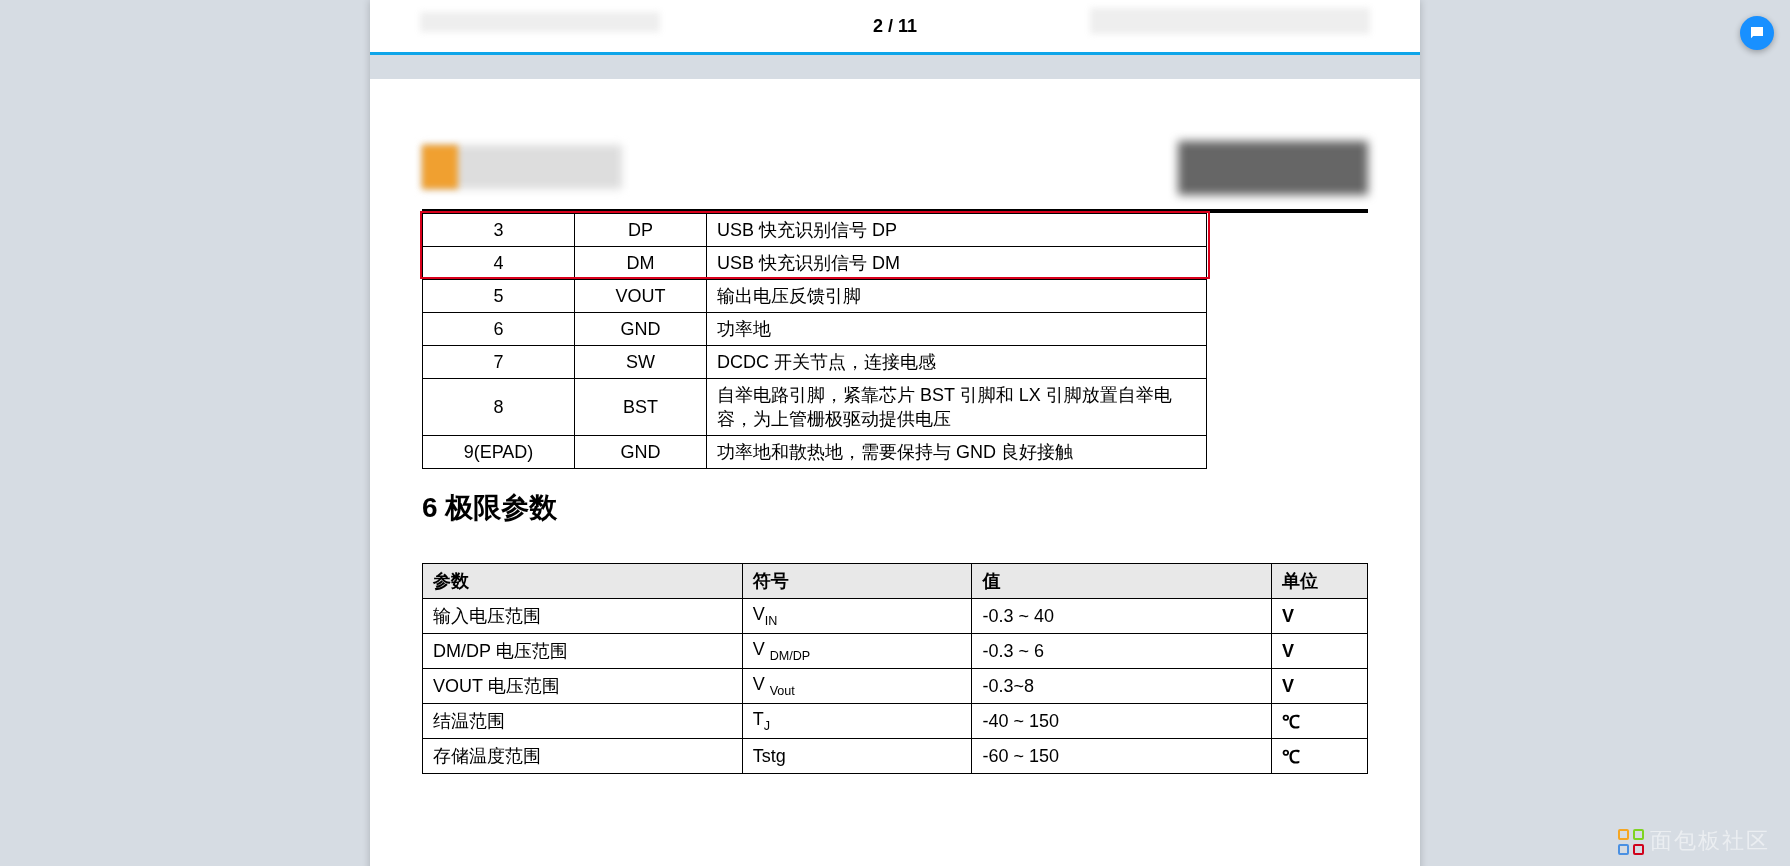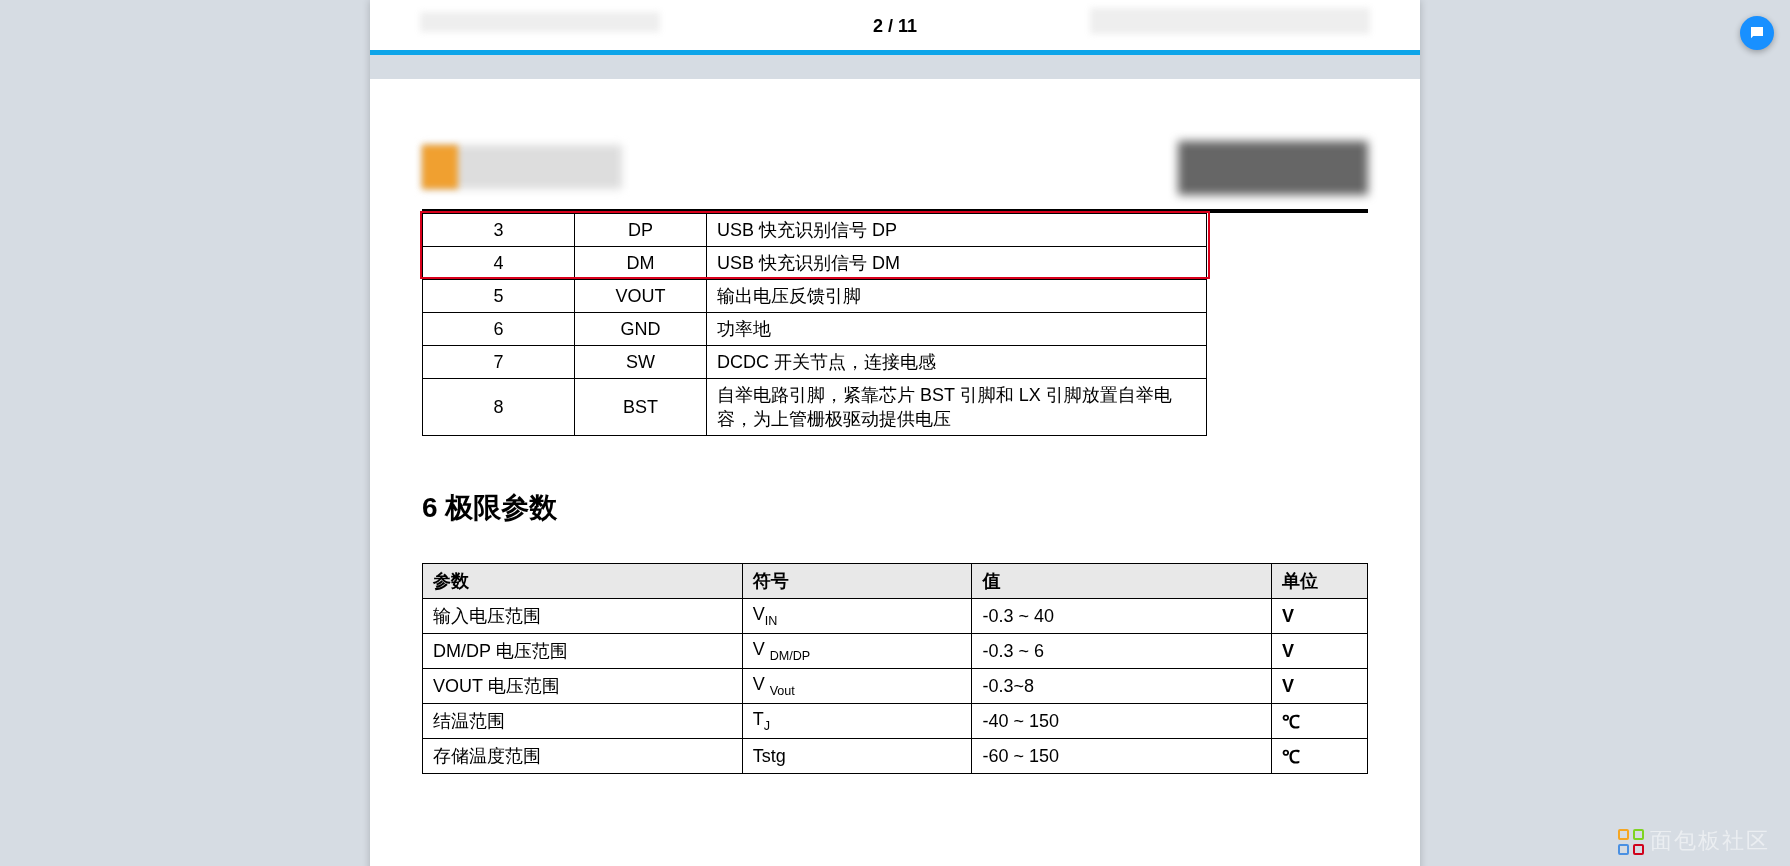--- a/index.html
+++ b/index.html
@@ -14,21 +14,21 @@
   .page-strip {
     position: absolute;
     left: 370px;
     top: 0;
     width: 1050px;
     background: #fff;
     box-shadow: 0 0 8px rgba(0,0,0,0.2);
   }
   .page-top {
     height: 55px;
-    border-bottom: 5px solid #0ea5e9;
+    border-bottom: 3px solid #0ea5e9;
     position: relative;
   }
   .blur-box { background: #eee; filter: blur(3px); position: absolute; }
   .blur-left { left: 50px; top: 12px; width: 240px; height: 20px; }
   .page-number { position: absolute; left: 50%; top: 16px; transform: translateX(-50%); font-weight: bold; font-size: 18px; }
   .blur-right { right: 50px; top: 8px; width: 280px; height: 26px; }
   .gap { height: 24px; background: #d6dce3; }
   .page-main {
     background: #fff;
     padding-top: 80px;
@@ -178,20 +178,25 @@
           <tr>
             <td class="c1">7</td>
             <td class="c2">SW</td>
             <td class="c3">DCDC 开关节点，连接电感</td>
           </tr>
           <tr>
             <td class="c1">8</td>
             <td class="c2">BST</td>
             <td class="c3">自举电路引脚，紧靠芯片 BST 引脚和 LX 引脚放置自举电容，为上管栅极驱动提供电压</td>
           </tr>
+          <tr>
+            <td class="c1">9(EPAD)</td>
+            <td class="c2">GND</td>
+            <td class="c3">功率地和散热地，需要保持与 GND 良好接触</td>
+          </tr>
         </tbody>
     </table>
 
     <div class="highlight-box"></div>
 
     <div class="section-heading">6  极限参数</div>
 
     <table class="param-table">
       <thead>
         <tr>

